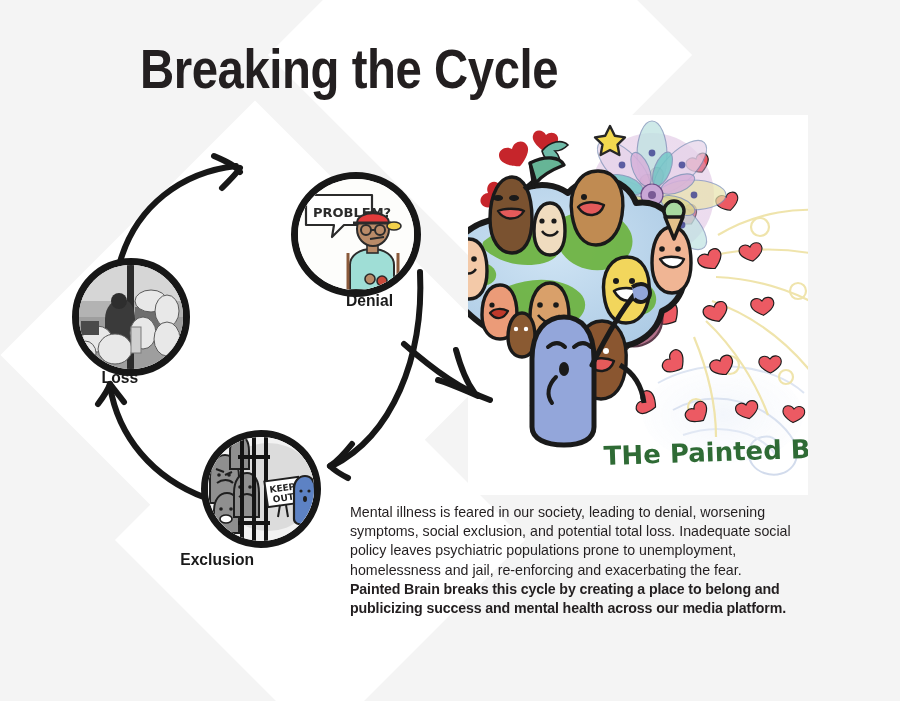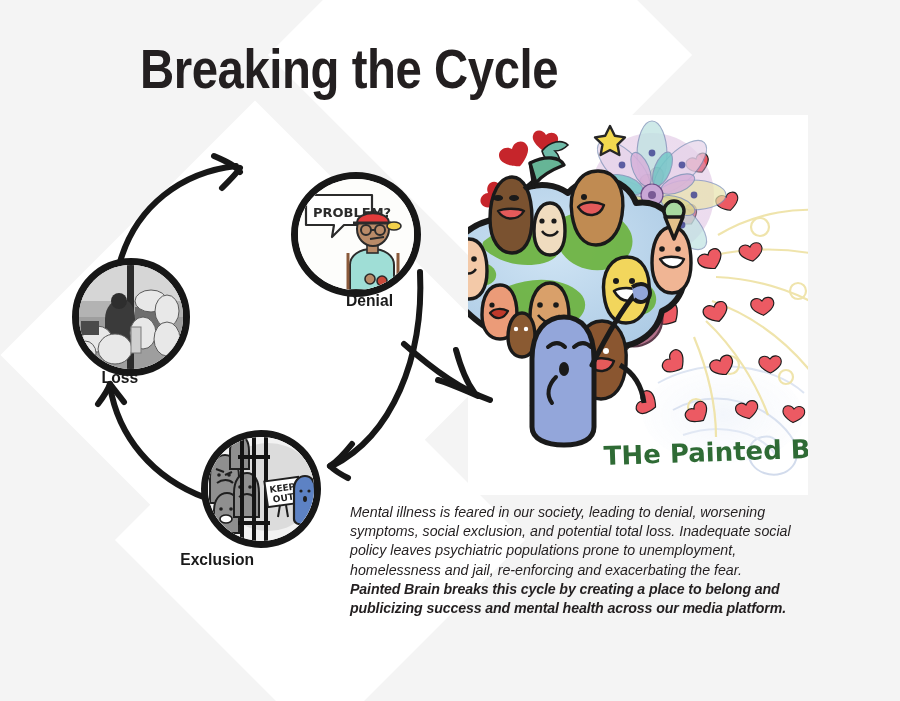--- a/index.html
+++ b/index.html
@@ -92,21 +92,20 @@
   
   #node-exclusion { left: 201px; top: 430px; }
   #node-exclusion .node-circle { width: 120px; height: 118px; }
   #label-exclusion { left: 177px; top: 550px; }
 
   
   #body-copy {
     position: absolute;
     left: 350px; top: 503px;
     width: 500px;
-    font-style: italic;
   }
   #body-copy p {
     font-family: "Liberation Sans Narrow", "Liberation Sans", sans-serif;
     font-size: 14.8px;
     line-height: 19.2px;
     color: #231f20;
     transform: scaleX(0.96);
     transform-origin: left top;
   }
   #body-copy .lede { font-weight: normal; }

